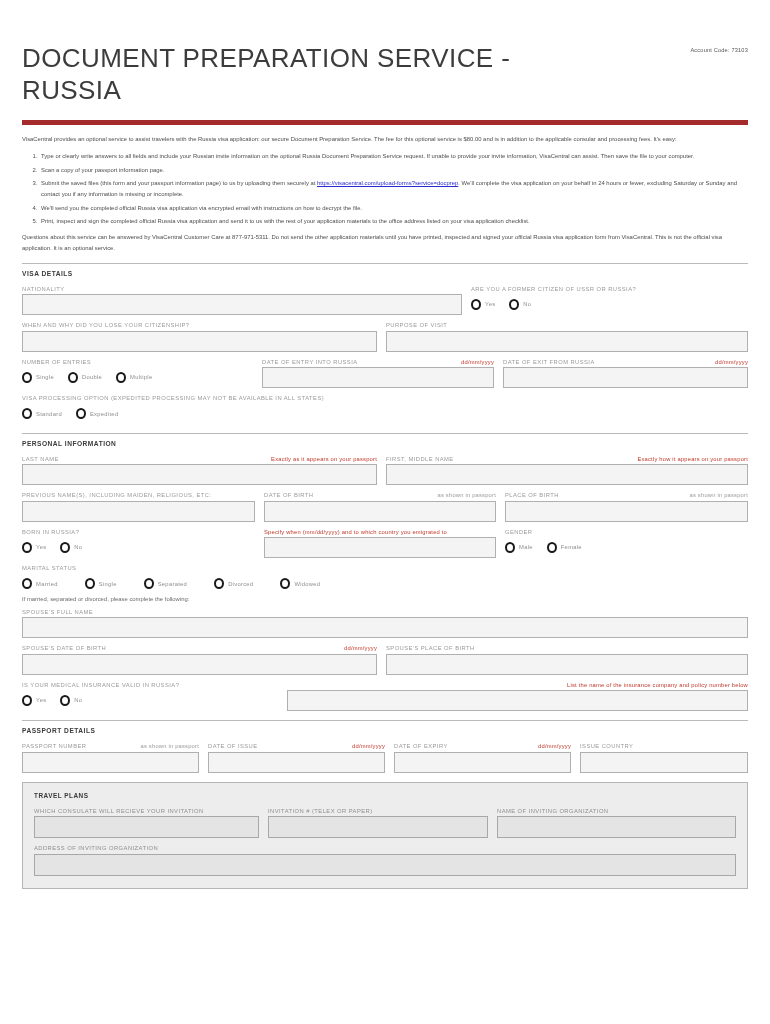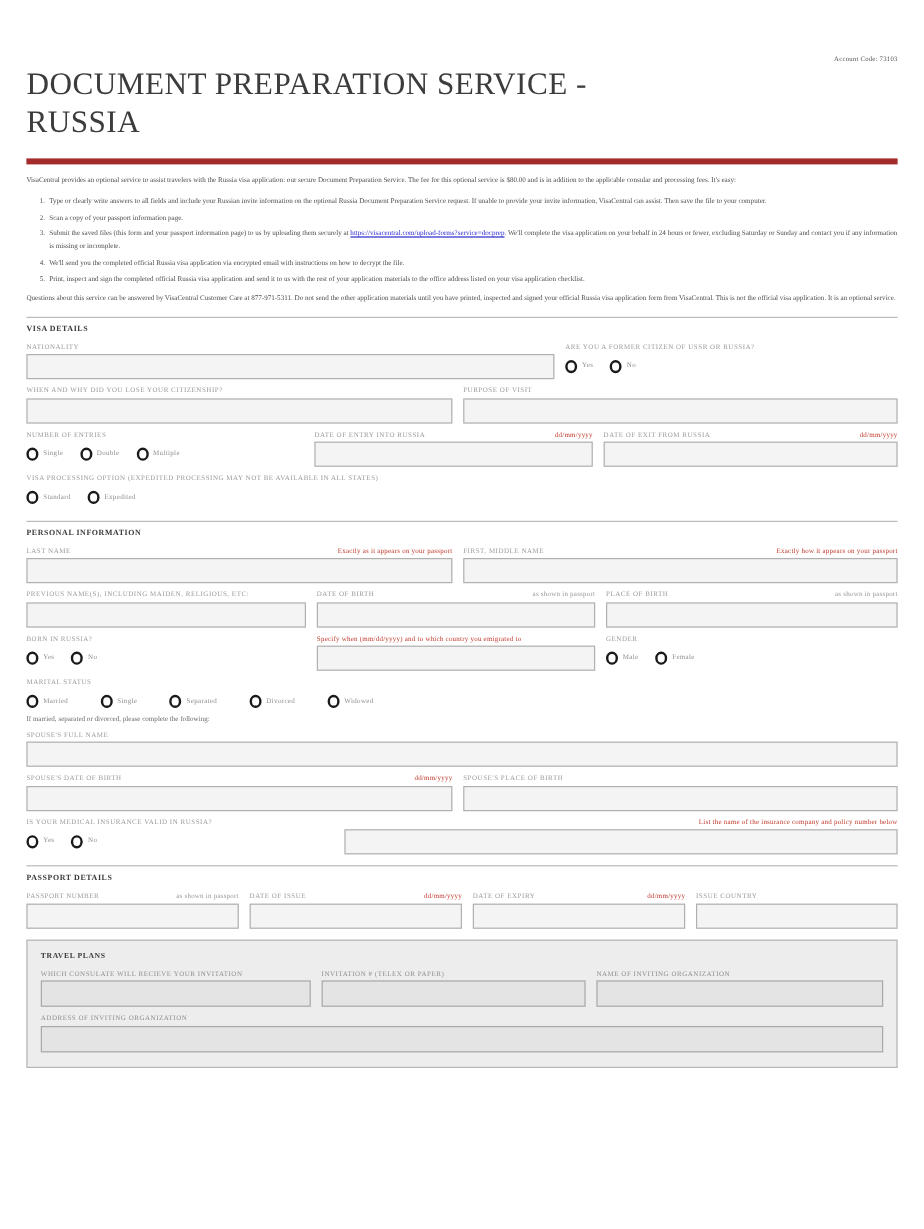--- a/index.html
+++ b/index.html
@@ -4,21 +4,21 @@
 <style>
   * { box-sizing: border-box; }
   html, body { margin:0; padding:0; }
   body {
     width:770px; height:1024px;
     background:#ffffff;
     font-family:"Liberation Sans", sans-serif;
     color:#4a4a4a;
     -webkit-font-smoothing:antialiased;
   }
-  .page { position:relative; width:770px; height:912px; padding:16px 22px;font-family:Liberation Serif, serif; }
+  .page { position:relative; width:770px; height:912px; padding:4px 22px; }
 
   
   .acct {
     position:absolute; right:22px; top:47px;
     font-size:5.6px; color:#555; letter-spacing:.2px;
   }
   .title {
     font-size:26px; font-weight:400; letter-spacing:.4px;
     color:#3c3c3c; line-height:1.24; margin:0; padding-top:38px;
     max-width:560px;

